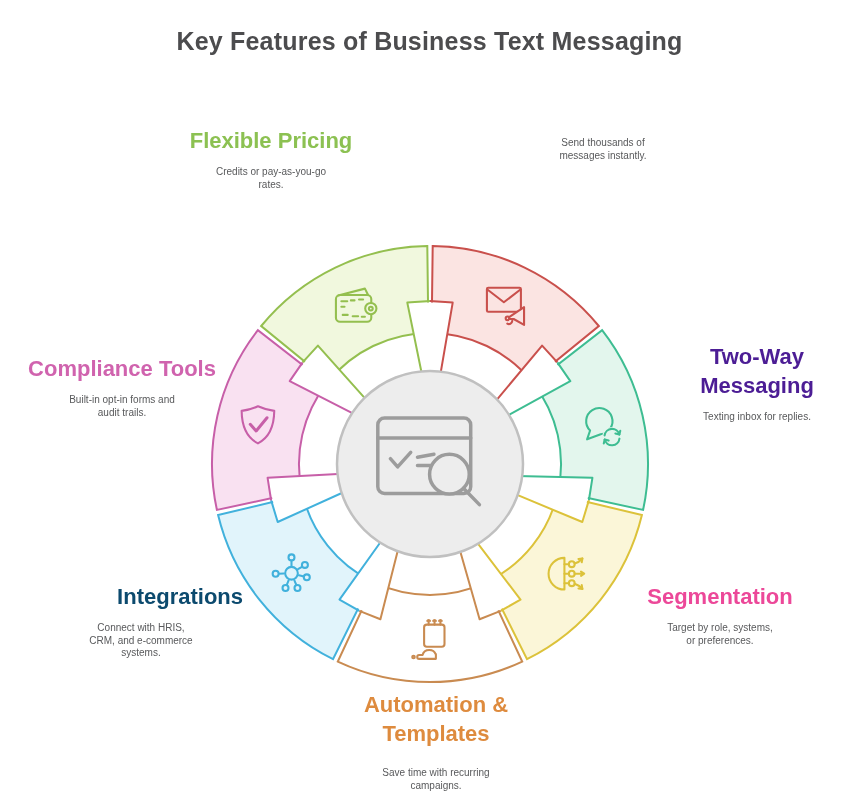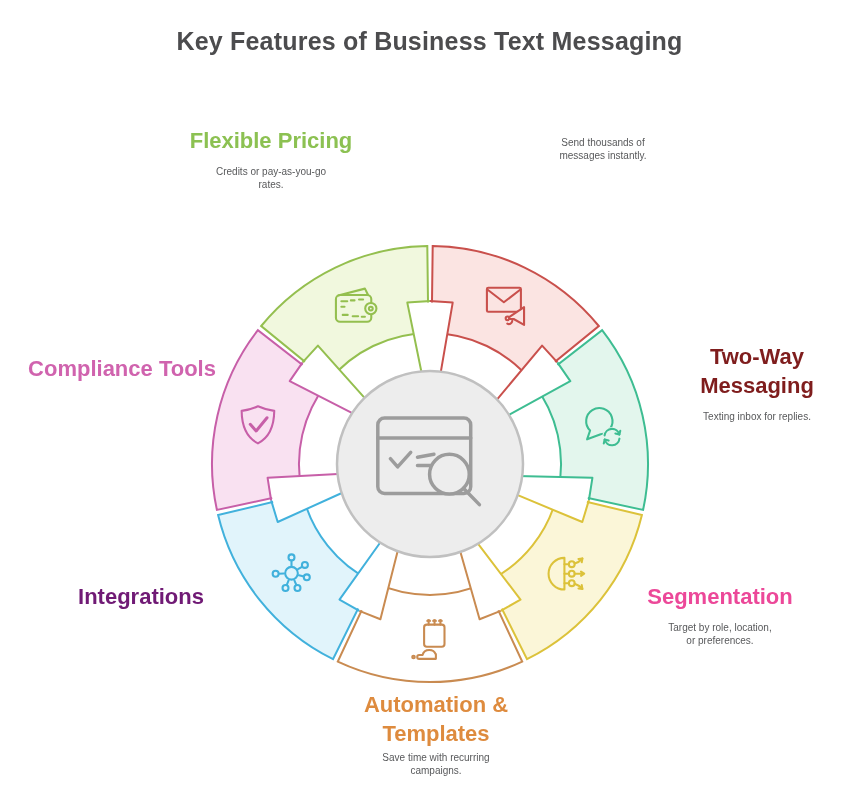--- a/index.html
+++ b/index.html
@@ -15,21 +15,21 @@
   .feature-label{position:absolute;text-align:center;}
   .feature-title{font-size:22px;line-height:1.32;font-weight:700;white-space:pre-line;}
   .feature-desc{font-size:10px;line-height:1.27;color:#58595b;margin-top:11px;white-space:pre-line;}
   .lbl-flexible{left:169px;top:126px;width:204px;}
   .lbl-mass{left:501px;top:126px;width:204px;}
   .lbl-twoway{left:655px;top:342px;width:204px;}
   .lbl-compliance{left:20px;top:354px;width:204px;}
   .lbl-segmentation{left:618px;top:582px;width:204px;}
   .lbl-integrations{left:39px;top:582px;width:204px;}
   .lbl-automation{left:327px;top:690px;width:218px;}
-  .lbl-automation .feature-desc{margin-top:4px;}
+  .lbl-automation .feature-desc{margin-top:19px;}
 </style>
 </head>
 <body>
 
 <div class="canvas">
 
   <h1 class="page-title">Key Features of Business Text Messaging</h1>
 
   <div class="wheel" id="wheel"><svg width="859" height="800" viewBox="0 0 859 800">
         <path d="M432.7 246.0 A218 218 0 0 1 598.8 326.0 L531.4 381.1 A131 131 0 0 0 431.6 333.0 Z" fill="#FBE4E2" stroke="#C9504C" stroke-width="2"></path>
@@ -131,37 +131,42 @@
     <div class="feature-desc">Credits or pay-as-you-go
 rates.</div>
   </div>
 
   <div class="feature-label lbl-mass">
     <div class="feature-desc">Send thousands of
 messages instantly.</div>
   </div>
 
   <div class="feature-label lbl-twoway">
-    <div class="feature-title" style="color: #7f1d1d;">Two-Way
+    <div class="feature-title" style="color: #4c1d95;">Two-Way
 Messaging</div>
     <div class="feature-desc">Texting inbox for replies.</div>
   </div>
 
   <div class="feature-label lbl-compliance">
     <div class="feature-title" style="color: rgb(208, 99, 174);">Compliance Tools</div>
+    <div class="feature-desc">Built-in opt-in forms and
+audit trails.</div>
   </div>
 
   <div class="feature-label lbl-segmentation">
     <div class="feature-title" style="color: #ec4899;">Segmentation</div>
-    <div class="feature-desc">Target by role, location,
+    <div class="feature-desc">Target by role, systems,
 or preferences.</div>
   </div>
 
   <div class="feature-label lbl-integrations">
-    <div class="feature-title" style="color: #701a75;">Integrations</div>
+    <div class="feature-title" style="color: #0c4a6e; text-align: right;">Integrations</div>
+    <div class="feature-desc">Connect with HRIS,
+CRM, and e-commerce
+systems.</div>
   </div>
 
   <div class="feature-label lbl-automation">
     <div class="feature-title" style="color: rgb(222, 139, 62);">Automation &amp;
 Templates</div>
     <div class="feature-desc">Save time with recurring
 campaigns.</div>
   </div>
 
 </div>

